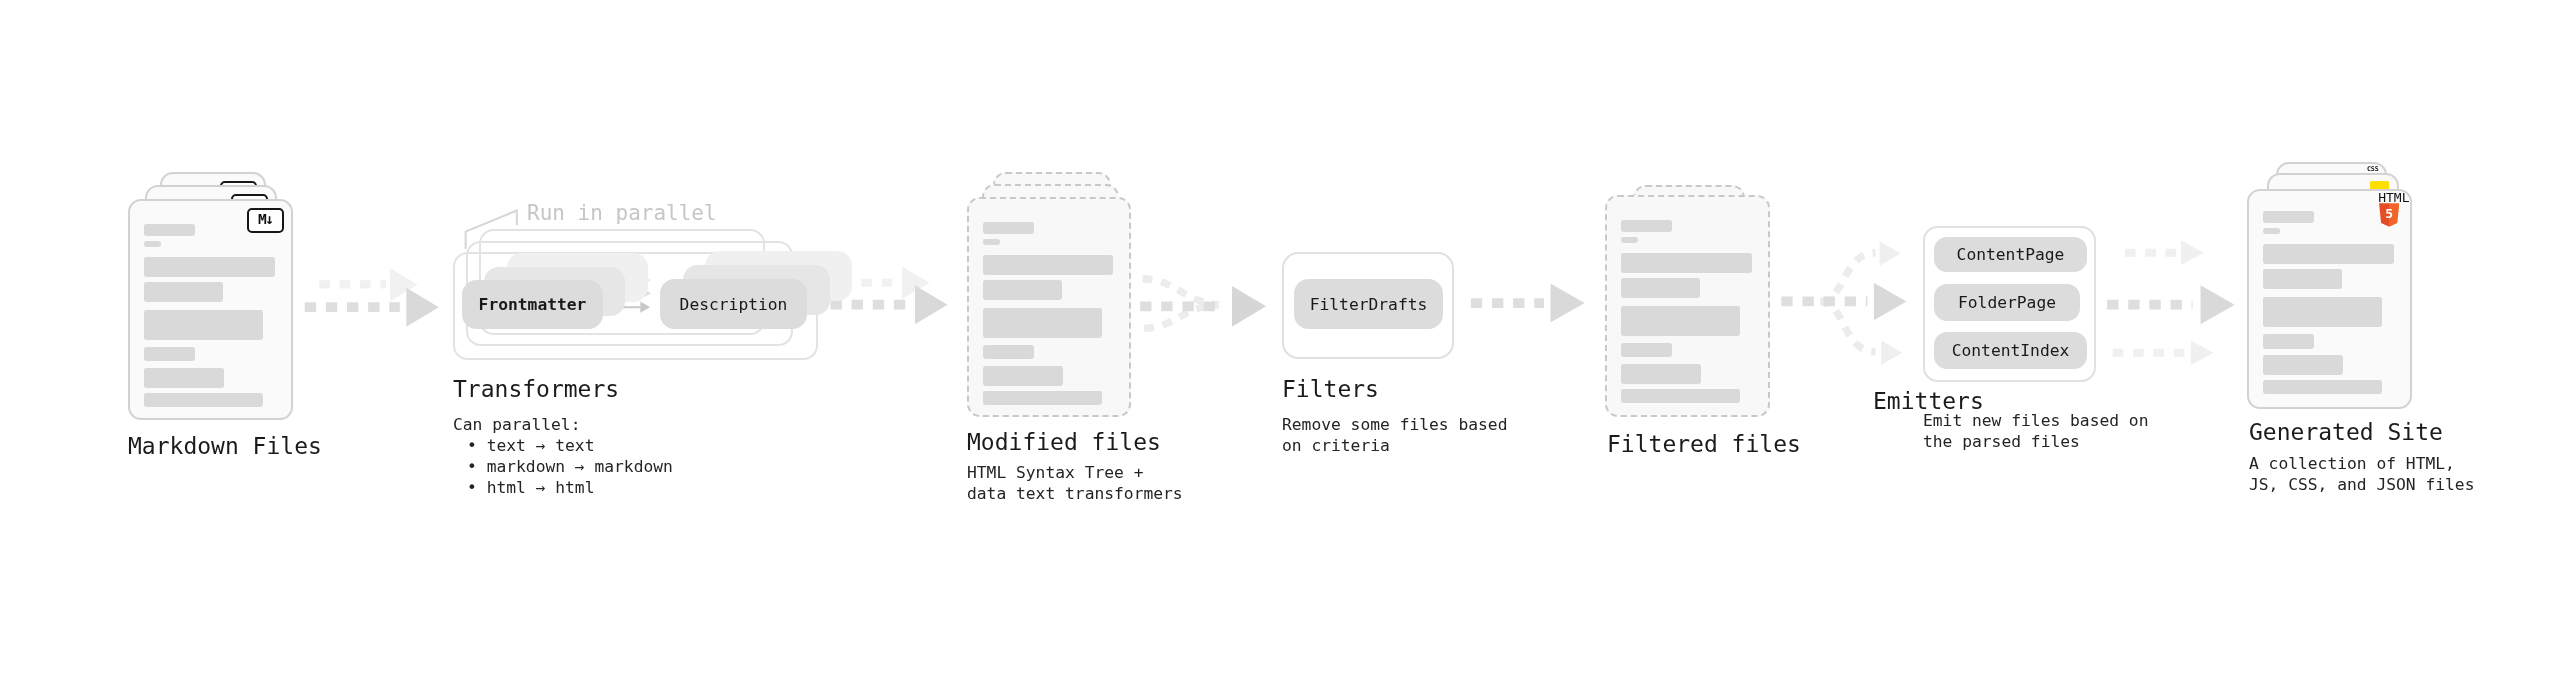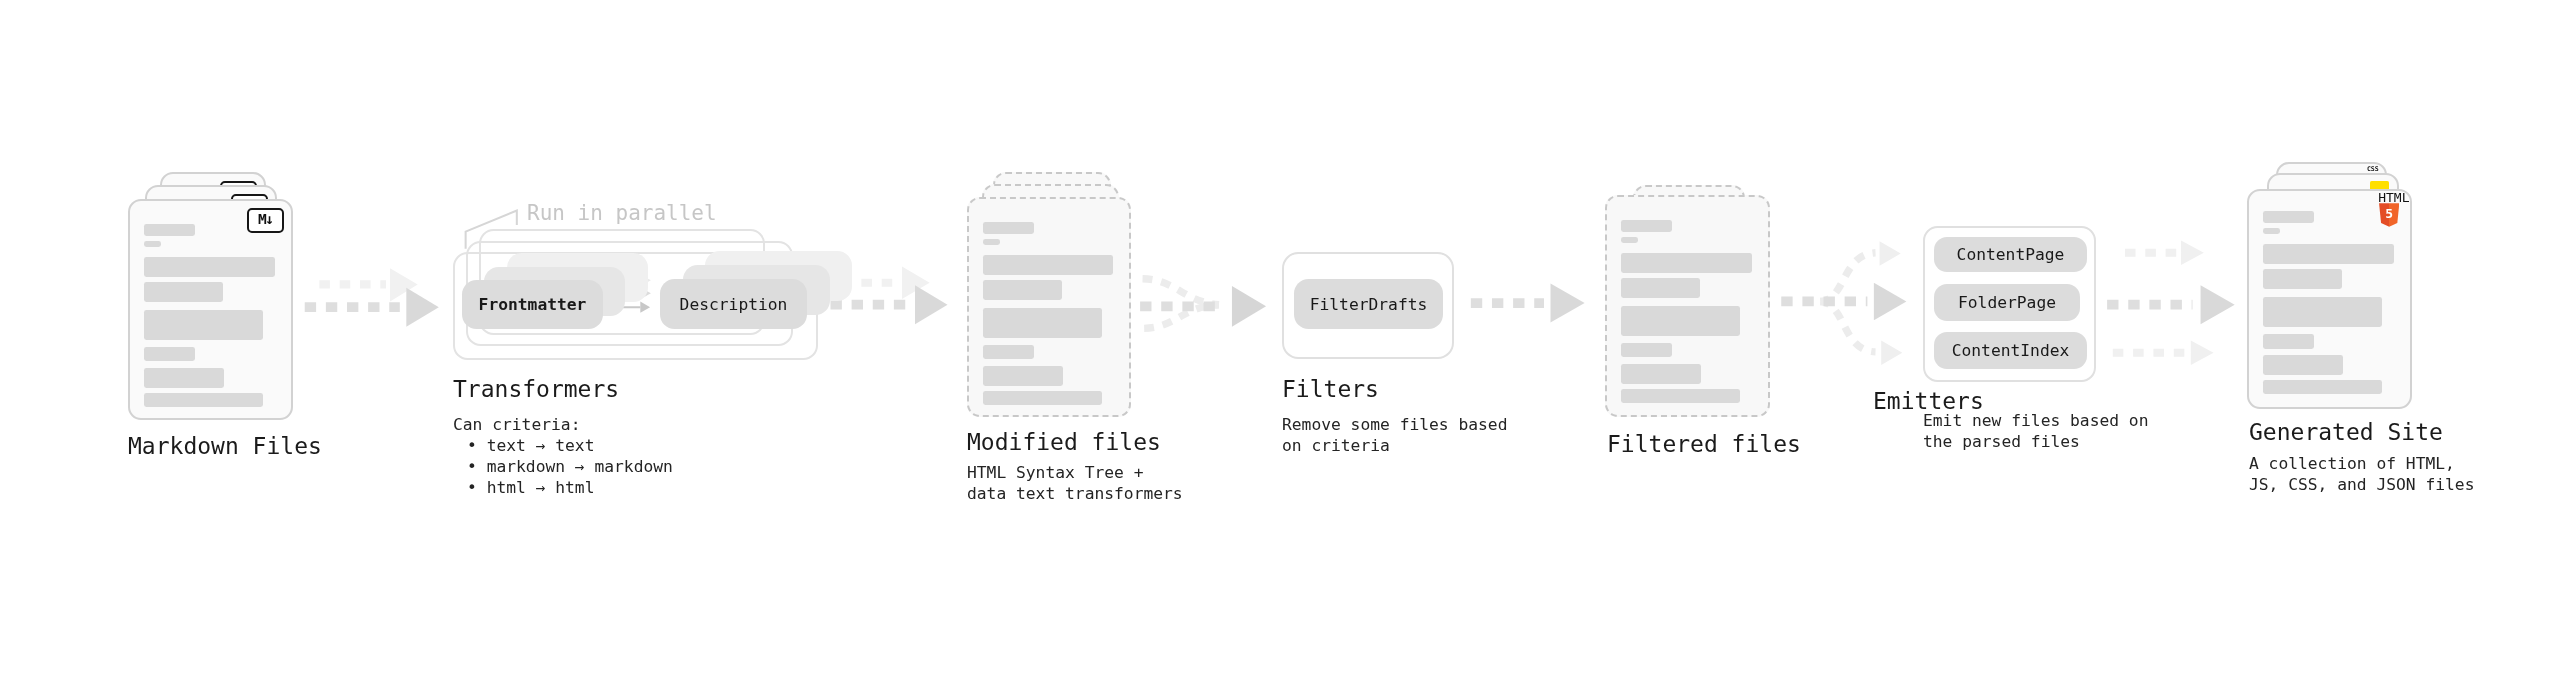--- a/index.html
+++ b/index.html
@@ -141,21 +141,21 @@
     <div class="pill ghost2" style="left:507px;top:253px;width:141px;height:49px;z-index:2;"></div>
     <div class="pill ghost1" style="left:484px;top:267px;width:141px;height:49px;z-index:3;"></div>
     <div class="pill" style="left:462px;top:280px;width:141px;height:49px;z-index:4;font-weight:bold;">Frontmatter</div>
 
     <div class="pill ghost2" style="left:705px;top:251px;width:147px;height:50px;z-index:2;"></div>
     <div class="pill ghost1" style="left:683px;top:265px;width:147px;height:50px;z-index:3;"></div>
     <div class="pill" style="left:660px;top:279px;width:147px;height:50px;z-index:4;">Description</div>
 
     <div class="stage-title" style="left:453px;top:375px;">Transformers</div>
     <div class="stage-desc" style="left:453px;top:414px;">
-      <div>Can criteria:</div>
+      <div>Can parallel:</div>
       <div style="padding-left:14px;"><span>•</span> <span>text → text</span></div>
       <div style="padding-left:14px;"><span>•</span> <span>markdown → markdown</span></div>
       <div style="padding-left:14px;"><span>•</span> <span>html → html</span></div>
     </div>
   </div>
 
   <div>
     <div class="file-card dashed" style="left:993px;top:172px;width:118px;height:207px;z-index:1;"></div>
     <div class="file-card dashed" style="left:982px;top:184px;width:137px;height:213px;z-index:2;"></div>
     <div class="file-card dashed" style="left:967px;top:197px;width:164px;height:220px;z-index:3;">

